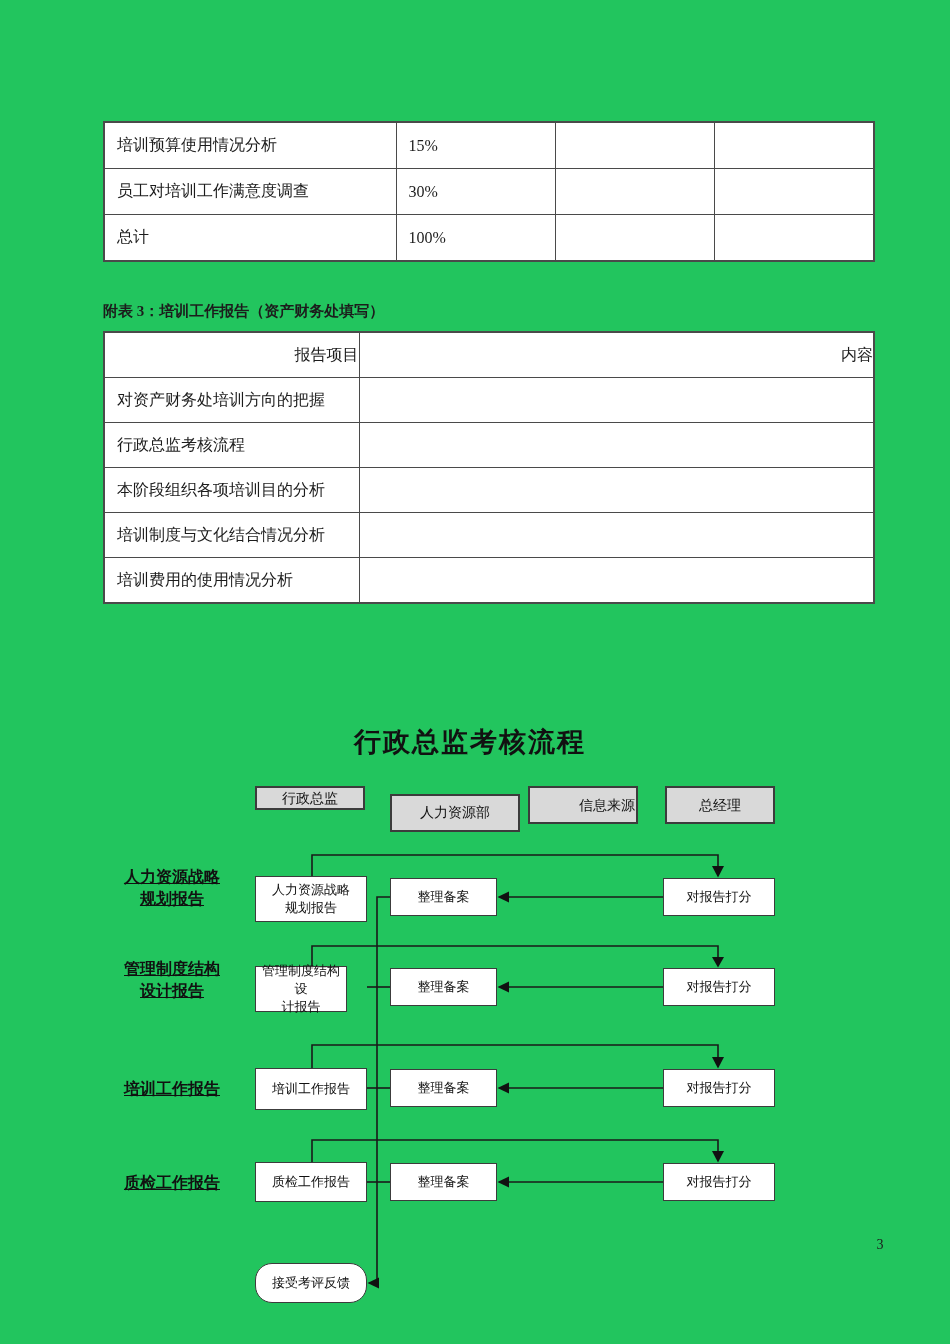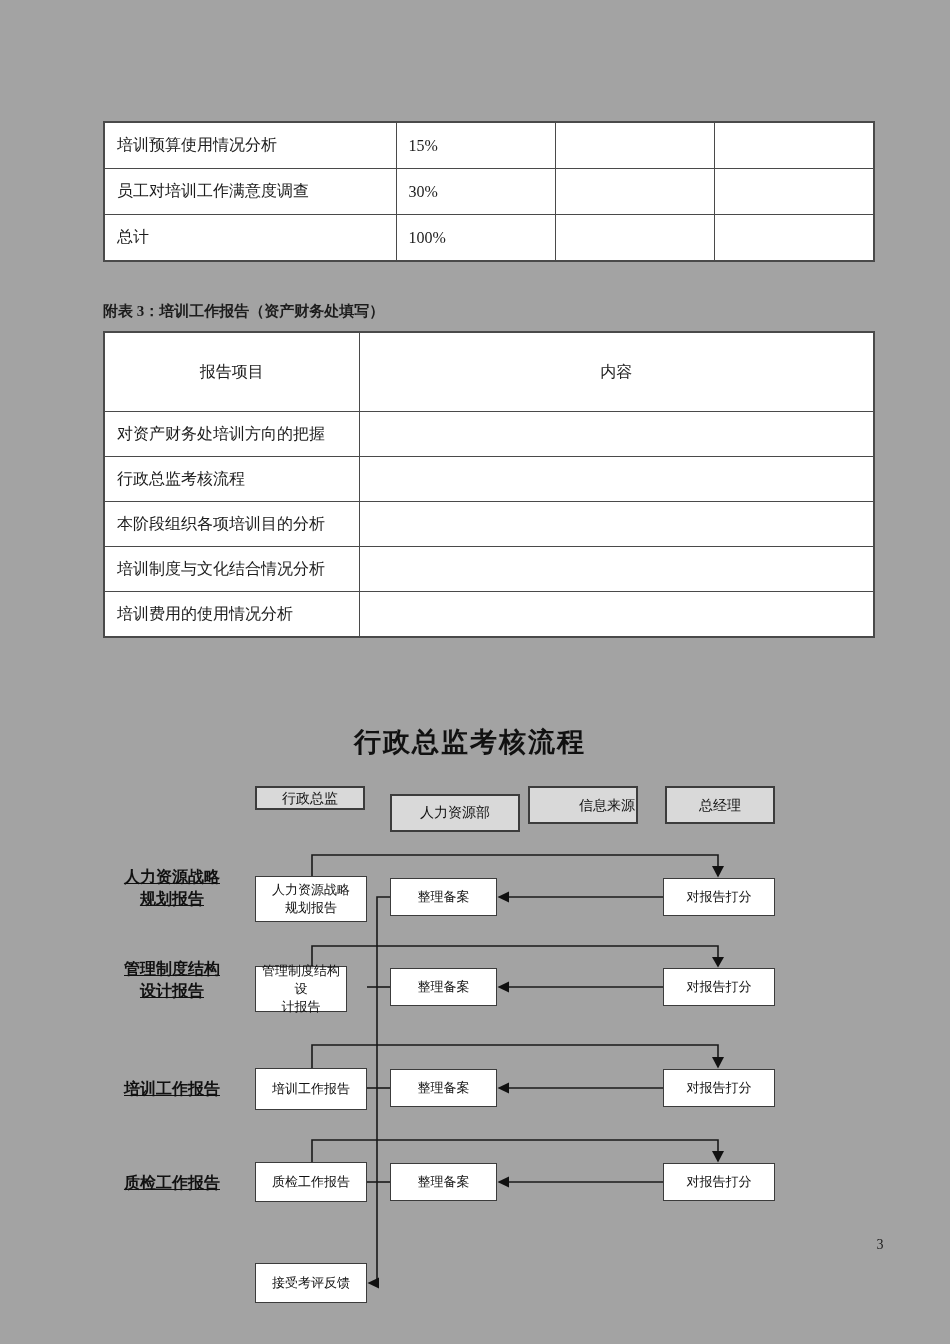--- a/index.html
+++ b/index.html
@@ -1,20 +1,20 @@
 <!DOCTYPE html>
 <html><head>
 <meta charset="utf-8">
 <style>
   html,body{margin:0;padding:0;background:#888;}
   .page{
     position:relative;
     width:950px;height:1344px;
     margin:0 auto;
-    background:#a3a3a3;
+    background:#22c55e;
     font-family:"Liberation Serif","DejaVu Serif",serif;
     color:#1c1c1c;
     overflow:hidden;
   }
 
   
   table.doc{
     border-collapse:collapse;
     position:absolute;
     table-layout:fixed;
@@ -24,21 +24,21 @@
     border:1px solid #4a4a4a;
     font-size:16px;
     font-weight:normal;
     vertical-align:middle;
     padding:0 0 0 12px;
     text-align:left;
   }
   #table1{left:103px;top:121px;width:770px;}
   #table1 td{height:45px;}
   #table2{left:103px;top:331px;width:770px;}
-  #table2 th{height:44px;text-align:center;padding:17px;}
+  #table2 th{height:44px;text-align:right;padding:0;}
   #table2 td{height:44px;}
   table.doc{border:2px solid #4a4a4a;}
 
   .caption{
     position:absolute;left:103px;top:302px;
     font-size:15px;font-weight:bold;
     font-family:"Liberation Serif","DejaVu Serif",serif;
   }
 
   
@@ -257,19 +257,19 @@
     <span>质检工作报告</span>
 
   </div>
   <div class="fc-box" style="left:390px;top:1163px;width:107px;height:38px;">
     <span>整理备案</span>
   </div>
   <div class="fc-box" style="left:663px;top:1163px;width:112px;height:38px;">
     <span>对报告打分</span>
   </div>
 
-  <div class="fc-box" style="left:255px;top:1263px;width:112px;height:40px;">
+  <div class="fc-box" style="left:255px;top:1263px;width:112px;height:40px;border-radius:17px;">
     <span>接受考评反馈</span>
   </div>
 
   <div class="page-number">3</div>
 
 </div>
 
 </body></html>

